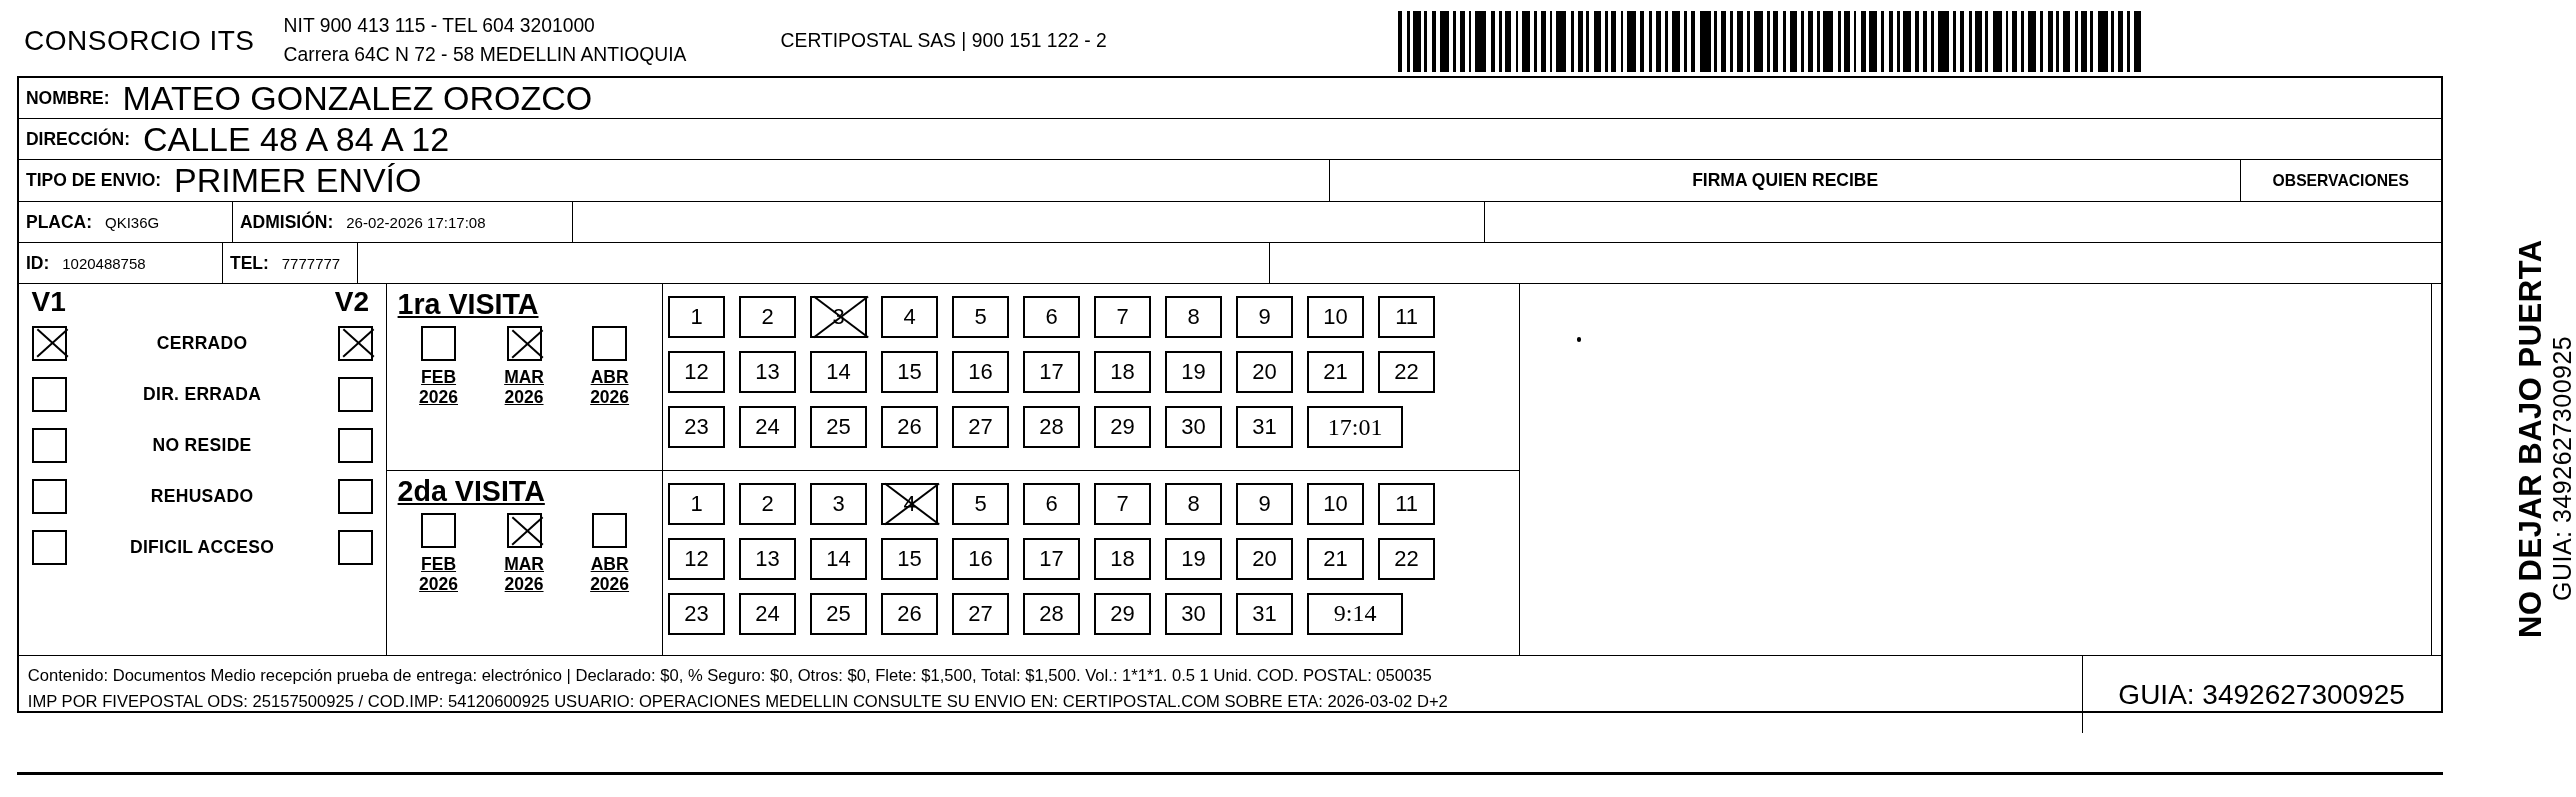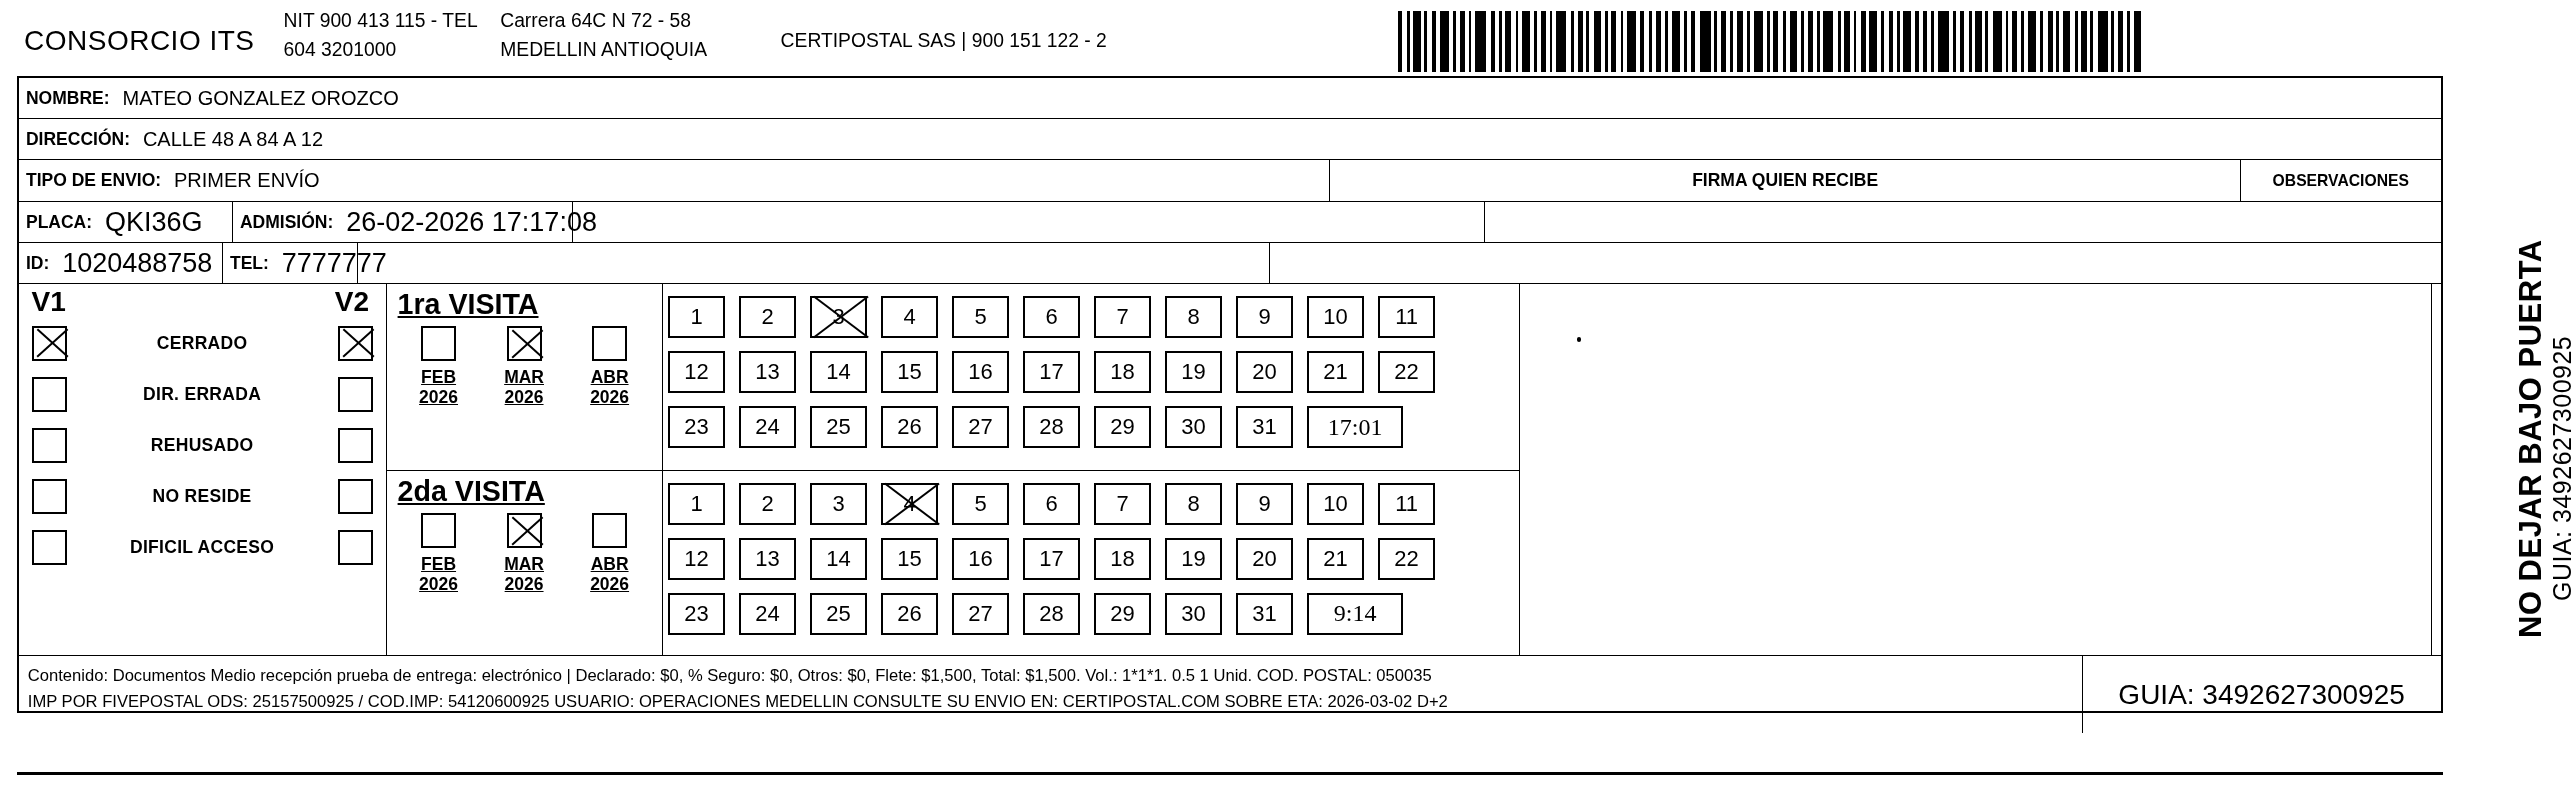--- a/index.html
+++ b/index.html
@@ -29,21 +29,21 @@
   }
   .hdr-consorcio {
     width: 267px;
     display: flex; align-items: center;
     font-size: 28px;
     letter-spacing: 0.5px;
     padding-left: 7.4px;
   }
   .hdr-nit {
     width: 497px;
-    display: flex; flex-direction: row; justify-content: center;
+    display: flex; flex-direction: column; justify-content: center;
     font-size: 19.3px;
     line-height: 1.5;
   }
   .hdr-logo {
     width: 138px;
     display: flex; align-items: center; justify-content: center;
   }
   .logo-wrap { text-align:center; }
   .logo-circle {
     width: 42px; height: 42px;
@@ -102,26 +102,26 @@
     align-items: stretch;
   }
   .lbl {
     font-size: 17.5px;
     font-weight: bold;
     display: flex; align-items: center;
     padding: 0 5.5px 0 7.4px;
     white-space: nowrap;
   }
   .val {
-    font-size: 20px;
+    font-size: 34px;
     display: flex; align-items: center;
     padding-left: 7.4px;
     white-space: nowrap;
   }
-  .val.sm { font-size: 27px; }
+  .val.sm { font-size: 15px; }
   .cellborder { border-right: 1.8px solid #000; }
 
   .r-nombre { height: 41px; }
   .r-direccion { height: 41px; }
   .r-tipo { height: 42px; }
   .r-placa { height: 41px; }
   .r-ciudad { height: 41px; }
 
   .seg { display:flex; align-items:center; }
 
@@ -540,26 +540,26 @@
               <div class="txt">CERRADO</div>
               <div class="chk x"></div>
             </div>
             <div class="vrow">
               <div class="chk"></div>
               <div class="txt">DIR. ERRADA</div>
               <div class="chk"></div>
             </div>
             <div class="vrow">
               <div class="chk"></div>
-              <div class="txt">REHUSADO</div>
+              <div class="txt">NO RESIDE</div>
               <div class="chk"></div>
             </div>
             <div class="vrow">
               <div class="chk"></div>
-              <div class="txt">NO RESIDE</div>
+              <div class="txt">REHUSADO</div>
               <div class="chk"></div>
             </div>
             <div class="vrow">
               <div class="chk"></div>
               <div class="txt">DIFICIL ACCESO</div>
               <div class="chk"></div>
             </div>
           </div>
       </div>
 

